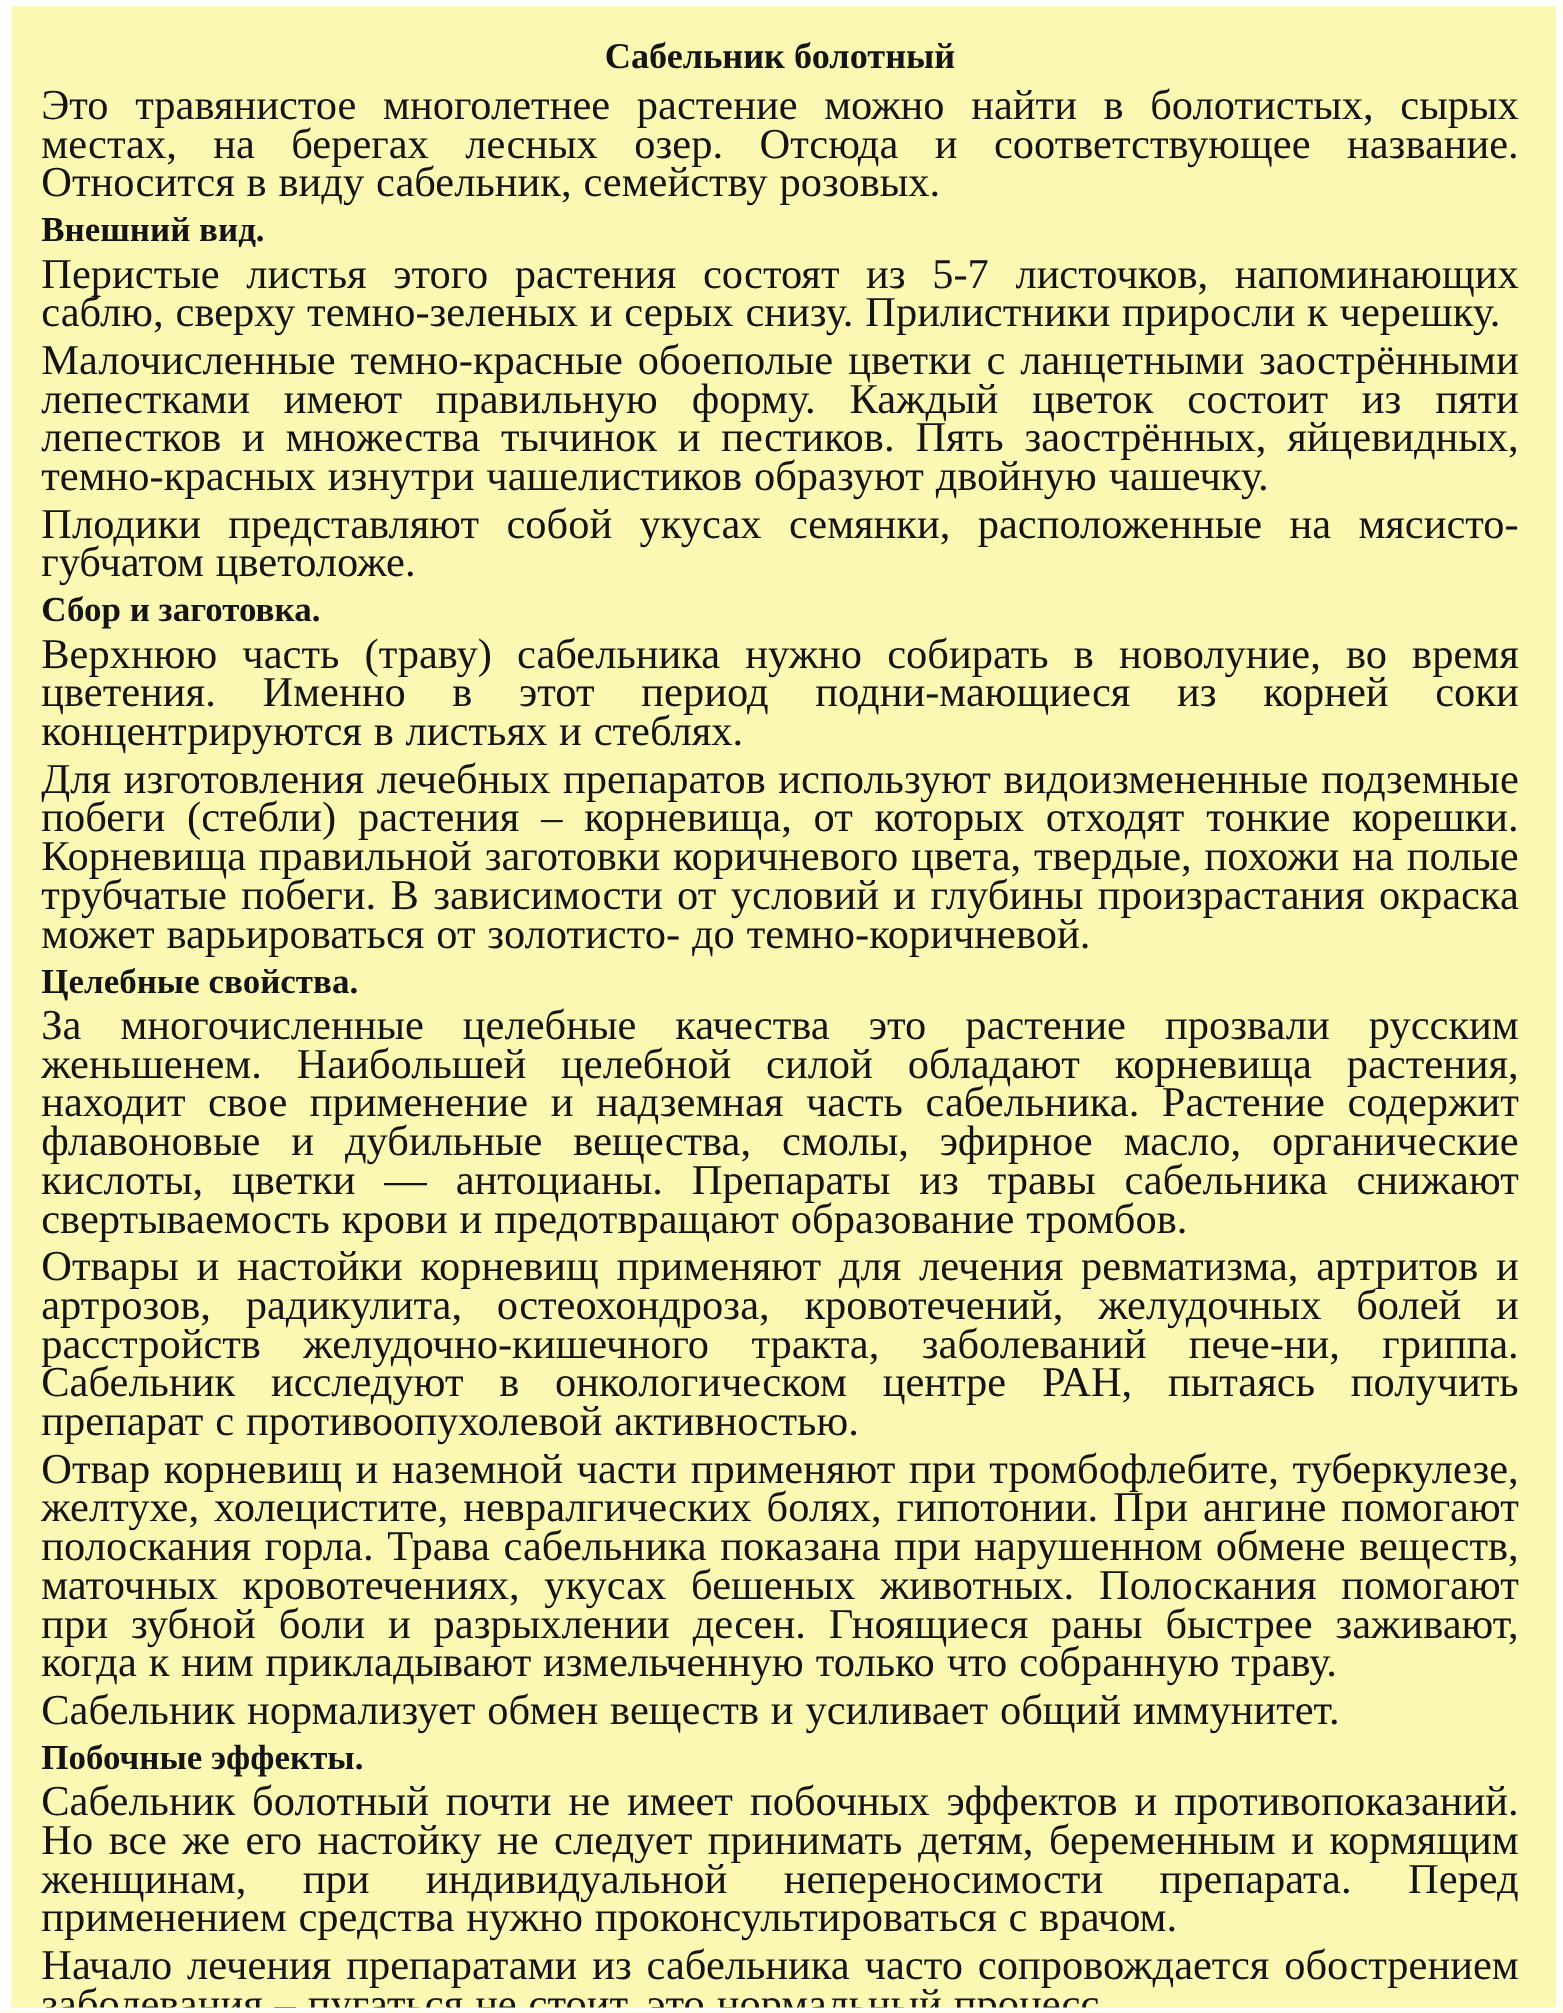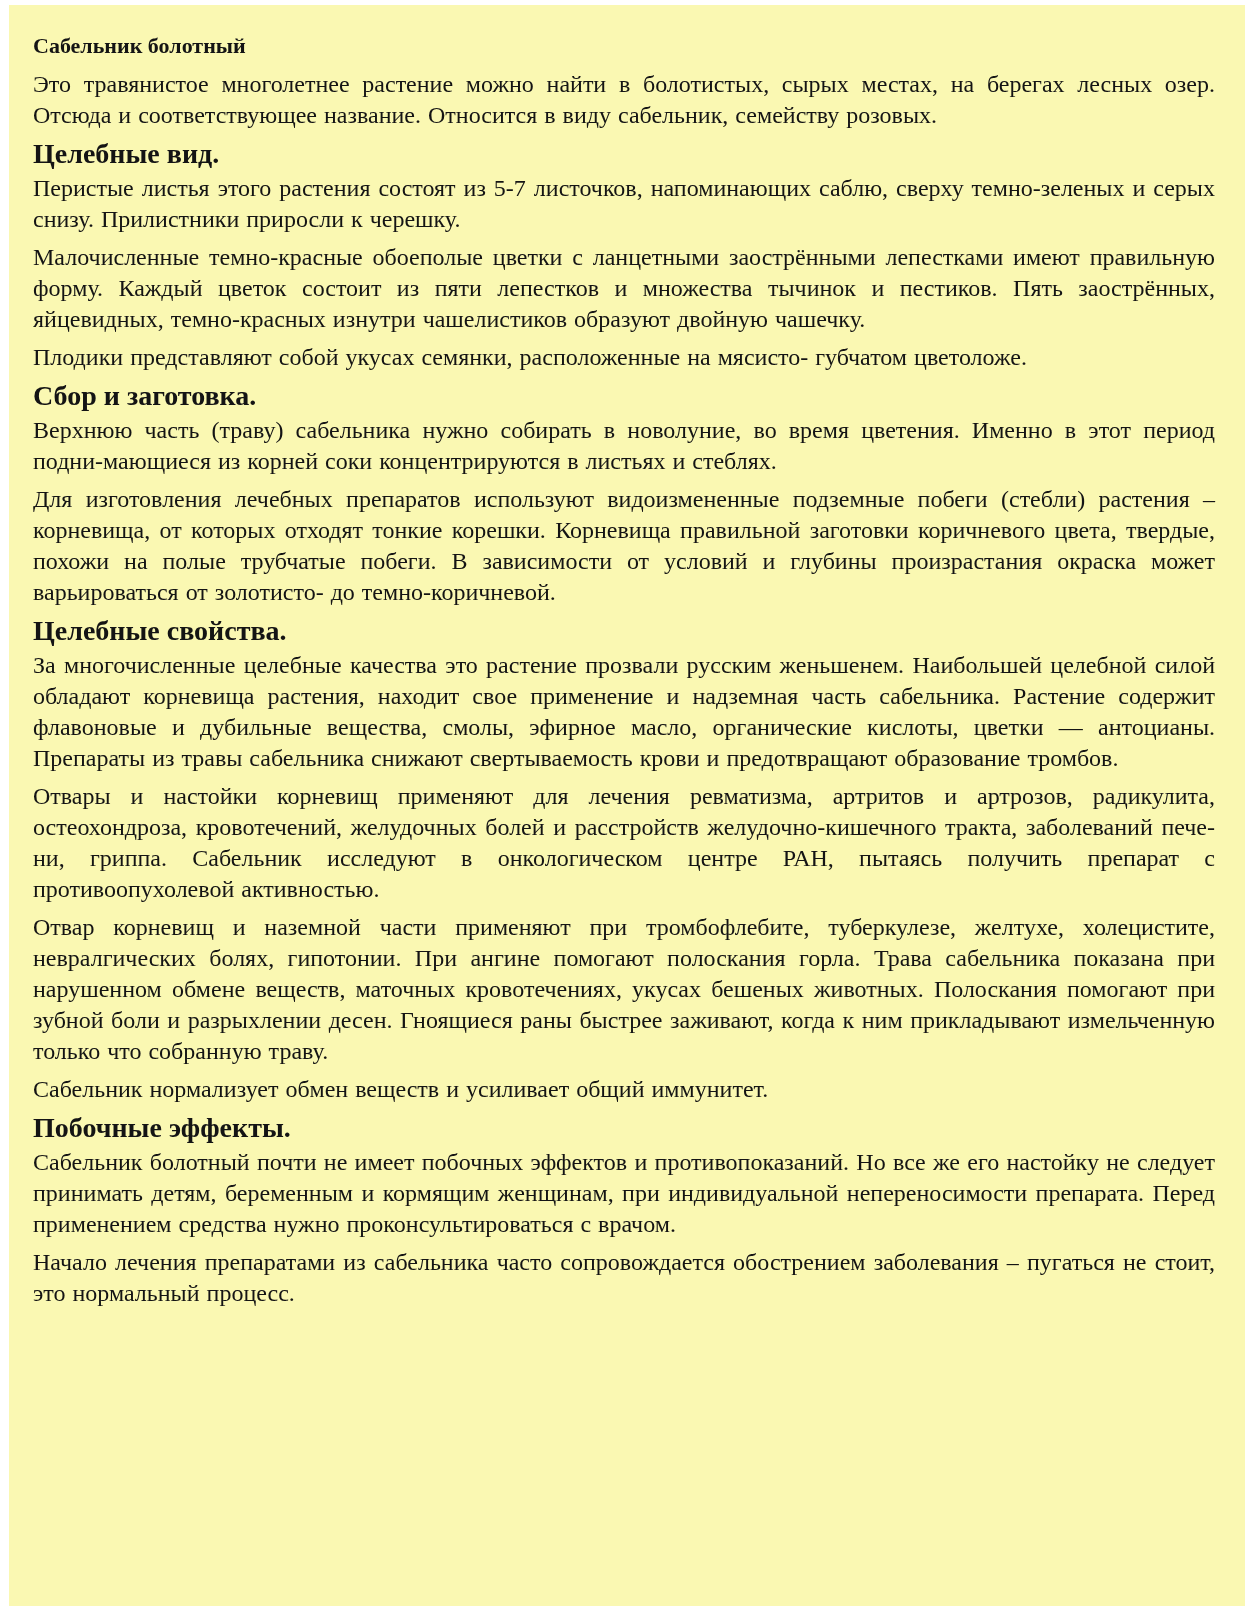--- a/index.html
+++ b/index.html
@@ -20,49 +20,49 @@
     top: 5px;
     right: 5px;
     bottom: 4px;
     background: #faf8b2;
     color: #141414;
     box-sizing: border-box;
     padding: 24px 30px 8px 24px;
     overflow: hidden;
   }
   .doc-title {
-    text-align: left;
+    text-align: center;
     font-weight: bold;
-    font-size: 22px;
+    font-size: 29px;
     line-height: 33px;
     margin: 0 0 7px 0;
   }
   .h {
     font-weight: bold;
     font-size: 28px;
     line-height: 31px;
     margin: 3px 0 4px 0;
     text-align: left;
   }
   .p {
-    font-size: 24px;
+    font-size: 34px;
     line-height: 31px;
     text-align: justify;
     margin: 0 0 7px 0;
     word-spacing: 1px;
   }
 </style>
 </head>
 <body>
 
 <div class="paper">
   <div class="doc-title">Сабельник болотный</div>
 
   <div class="p">Это травянистое многолетнее растение можно найти в болотистых, сырых местах, на берегах лесных озер. Отсюда и соответствующее название. Относится в виду сабельник, семейству розовых.</div>
-  <div class="h">Целебные вид.</div>
+  <div class="h">Внешний вид.</div>
   <div class="p">Перистые листья этого растения состоят из 5-7 листочков, напоминающих саблю, сверху темно-зеленых и серых снизу. Прилистники приросли к черешку.</div>
   <div class="p">Малочисленные темно-красные обоеполые цветки с ланцетными заострёнными лепестками имеют правильную форму. Каждый цветок состоит из пяти лепестков и множества тычинок и пестиков. Пять заострённых, яйцевидных, темно-красных изнутри чашелистиков образуют двойную чашечку.</div>
   <div class="p">Плодики представляют собой укусах семянки, расположенные на мясисто- губчатом цветоложе.</div>
   <div class="h">Сбор и заготовка.</div>
   <div class="p">Верхнюю часть (траву) сабельника нужно собирать в новолуние, во время цветения. Именно в этот период подни-мающиеся из корней соки концентрируются в листьях и стеблях.</div>
   <div class="p">Для изготовления лечебных препаратов используют видоизмененные подземные побеги (стебли) растения – корневища, от которых отходят тонкие корешки. Корневища правильной заготовки коричневого цвета, твердые, похожи на полые трубчатые побеги. В зависимости от условий и глубины произрастания окраска может варьироваться от золотисто- до темно-коричневой.</div>
   <div class="h">Целебные свойства.</div>
   <div class="p">За многочисленные целебные качества это растение прозвали русским женьшенем. Наибольшей целебной силой обладают корневища растения, находит свое применение и надземная часть сабельника. Растение содержит флавоновые и дубильные вещества, смолы, эфирное масло, органические кислоты, цветки — антоцианы. Препараты из травы сабельника снижают свертываемость крови и предотвращают образование тромбов.</div>
   <div class="p">Отвары и настойки корневищ применяют для лечения ревматизма, артритов и артрозов, радикулита, остеохондроза, кровотечений, желудочных болей и расстройств желудочно-кишечного тракта, заболеваний пече-ни, гриппа. Сабельник исследуют в онкологическом центре РАН, пытаясь получить препарат с противоопухолевой активностью.</div>
   <div class="p">Отвар корневищ и наземной части применяют при тромбофлебите, туберкулезе, желтухе, холецистите, невралгических болях, гипотонии. При ангине помогают полоскания горла. Трава сабельника показана при нарушенном обмене веществ, маточных кровотечениях, укусах бешеных животных. Полоскания помогают при зубной боли и разрыхлении десен. Гноящиеся раны быстрее заживают, когда к ним прикладывают измельченную только что собранную траву.</div>

